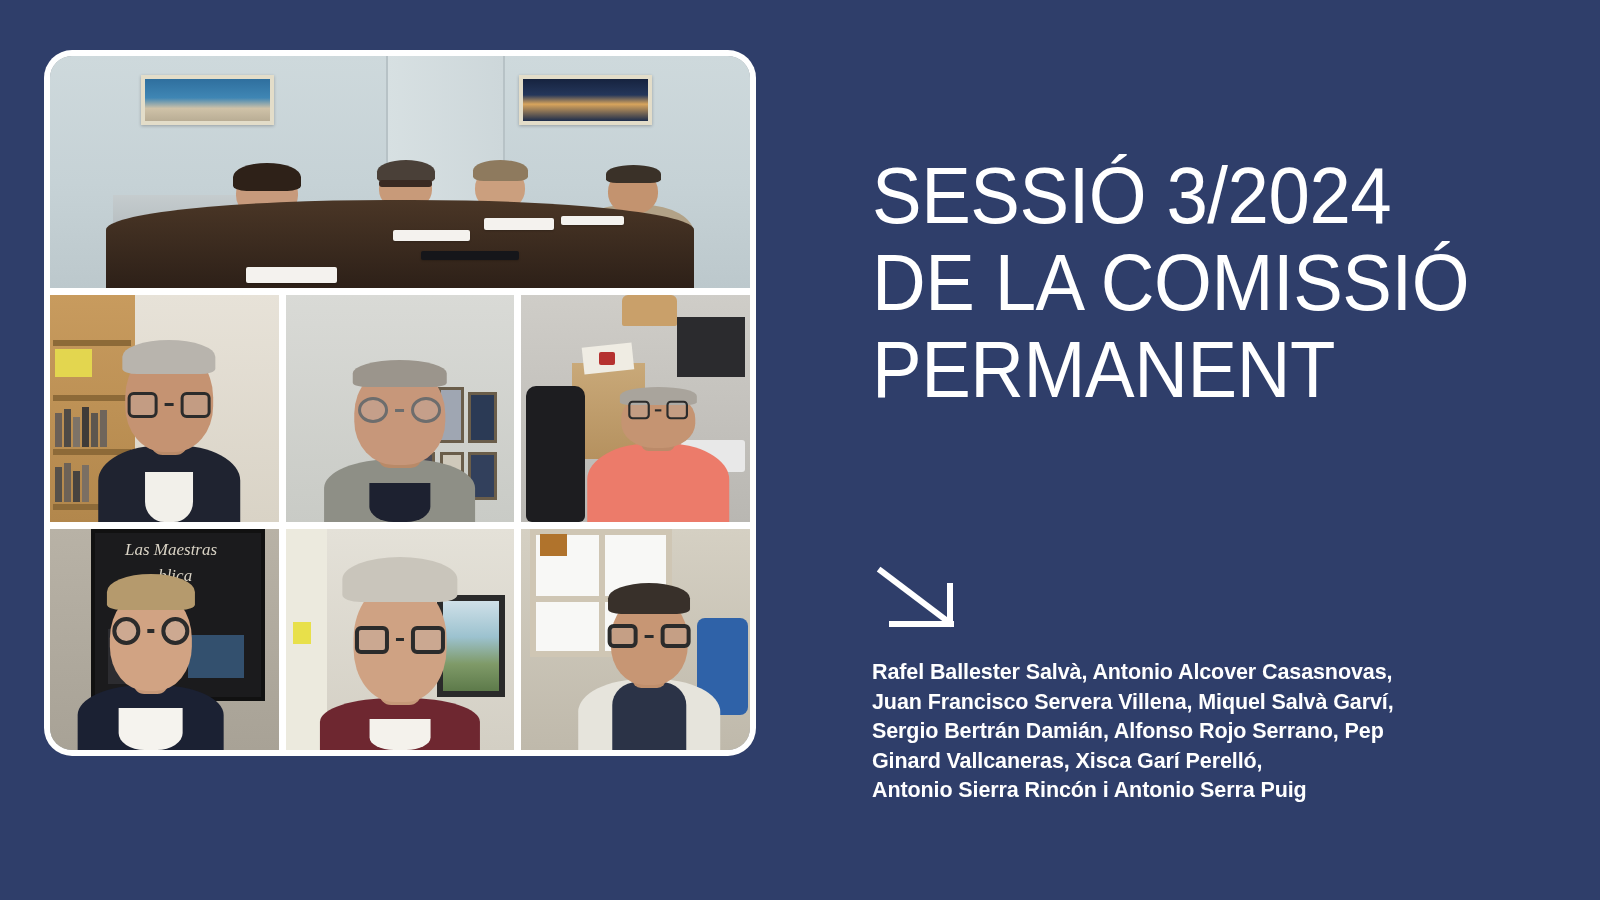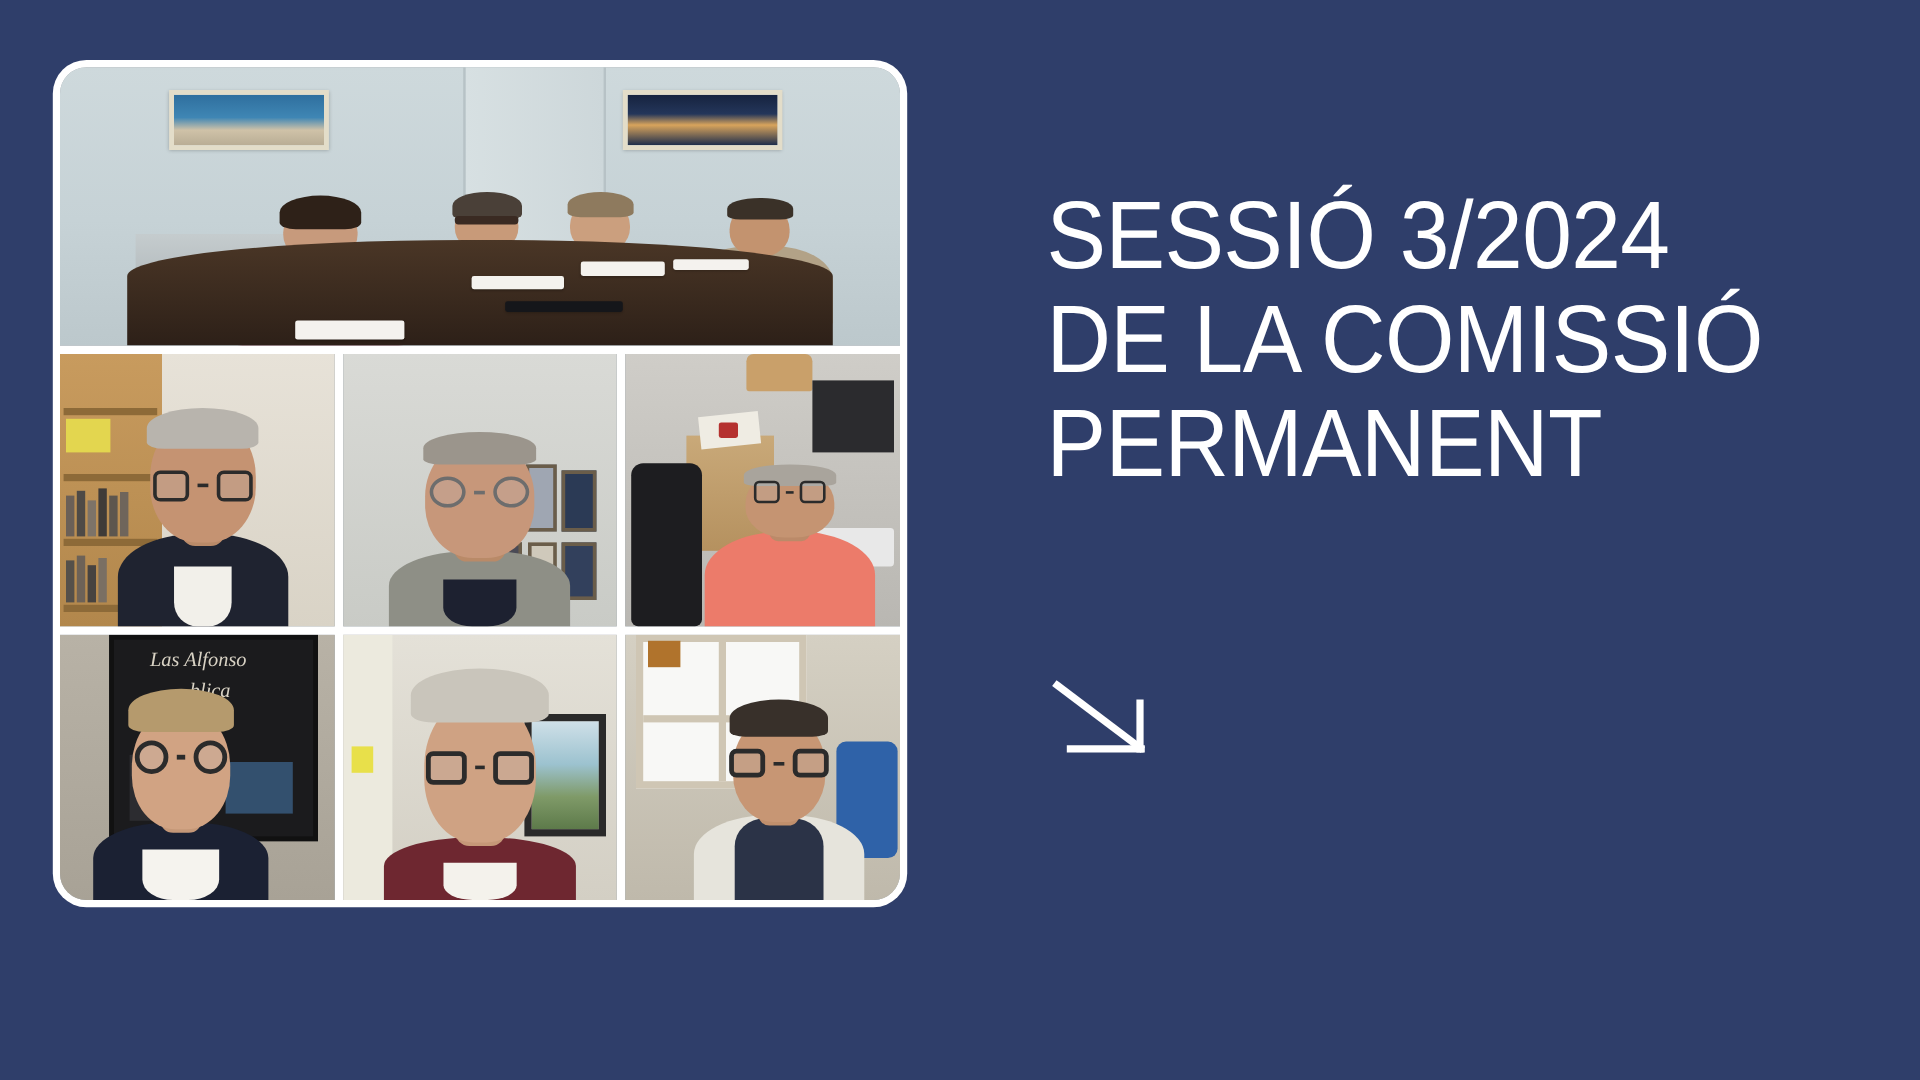--- a/index.html
+++ b/index.html
@@ -359,21 +359,21 @@
           </div>
         </div>
       </div>
 
       <div class="grid-row row-bot">
 
         <div class="tile">
           <div class="cam">
             <div class="cam-bg" style="background:linear-gradient(180deg,#b8b2a6,#a8a296);"></div>
             <div class="poster" style="left:18%;top:0;width:76%;height:78%;">
-              <div class="poster-txt" style="left:18%;top:4%;font-size:17px;">Las Alfonso</div>
+              <div class="poster-txt" style="left:18%;top:4%;font-size:17px;">Las Maestras</div>
               <div class="poster-txt" style="left:38%;top:20%;font-size:17px;">blica</div>
               <div style="position:absolute;left:8%;bottom:8%;width:40%;height:34%;background:#2c2c30;"></div>
               <div style="position:absolute;right:10%;bottom:12%;width:34%;height:26%;background:#33506e;"></div>
             </div>
             <div class="cam-person" style="width:64%;height:74%;left:44%;">
               <div class="cam-torso" style="width:100%;height:40%;background:#1b2133;"></div>
               <div class="cam-shirt" style="bottom:0;width:44%;height:26%;background:#f5f3ee;"></div>
               <div class="cam-neck" style="bottom:34%;width:24%;height:14%;background:#c59878;"></div>
               <div class="cam-head" style="bottom:36%;width:56%;height:62%;background:#d1a383;"></div>
               <div class="cam-hair" style="bottom:86%;width:60%;height:22%;background:#b59a6d;"></div>
@@ -443,15 +443,20 @@
 PERMANENT</h1>
 
     <div class="arrow-icon">
       <svg width="86" height="72" viewBox="0 0 86 72" fill="none" aria-hidden="true">
         <path d="M9 9 L78 61" stroke="#ffffff" stroke-width="6" stroke-linecap="square"></path>
         <path d="M78 24 L78 62" stroke="#ffffff" stroke-width="6" stroke-linecap="square"></path>
         <path d="M20 62 L79 62" stroke="#ffffff" stroke-width="6" stroke-linecap="square"></path>
       </svg>
     </div>
 
+    <p class="names">Rafel Ballester Salvà, Antonio Alcover Casasnovas,
+Juan Francisco Servera Villena, Miquel Salvà Garví,
+Sergio Bertrán Damián, Alfonso Rojo Serrano, Pep
+Ginard Vallcaneras, Xisca Garí Perelló,
+Antonio Sierra Rincón i Antonio Serra Puig</p>
   </div>
 
 </div>
 
 </body></html>

